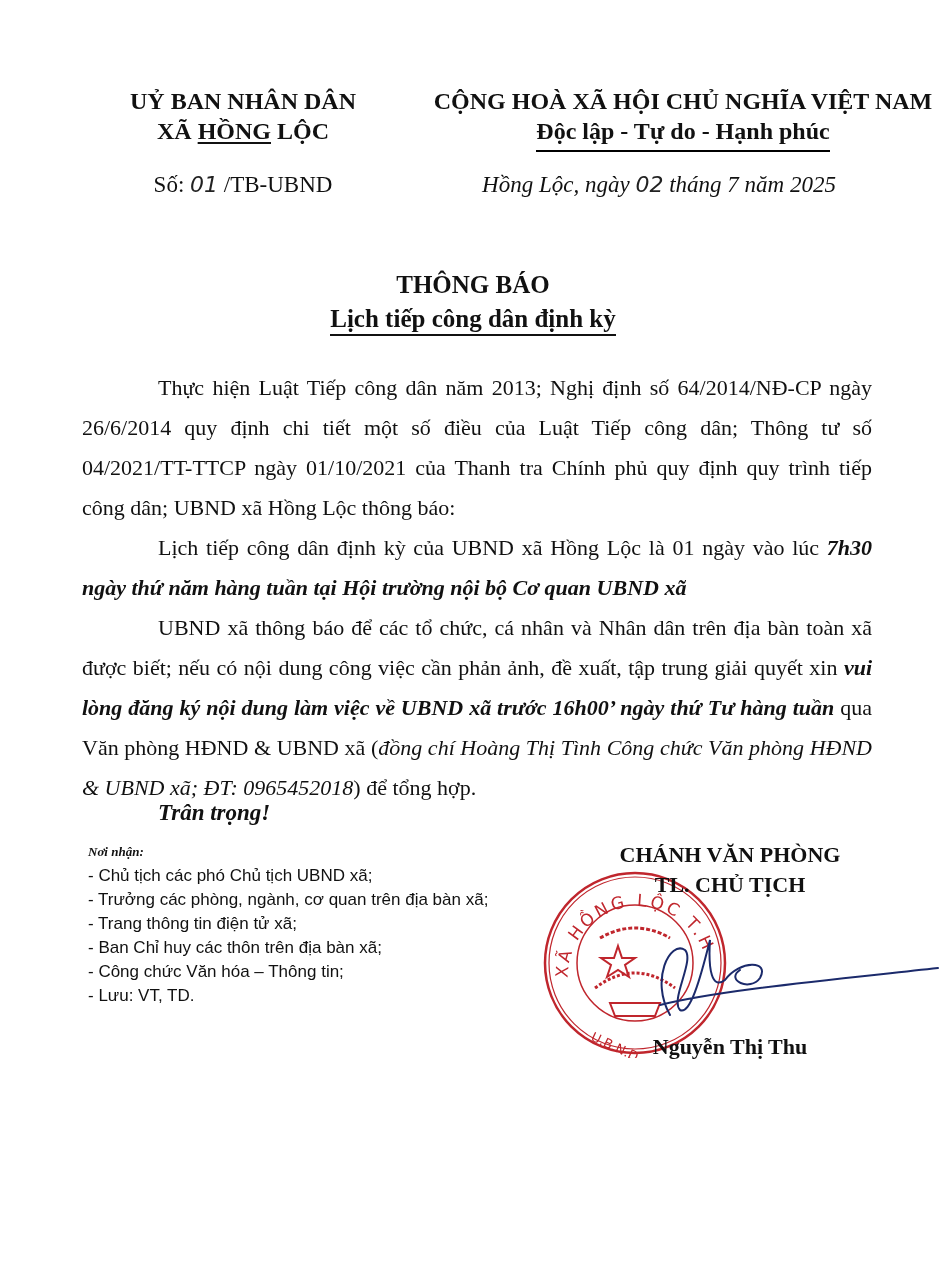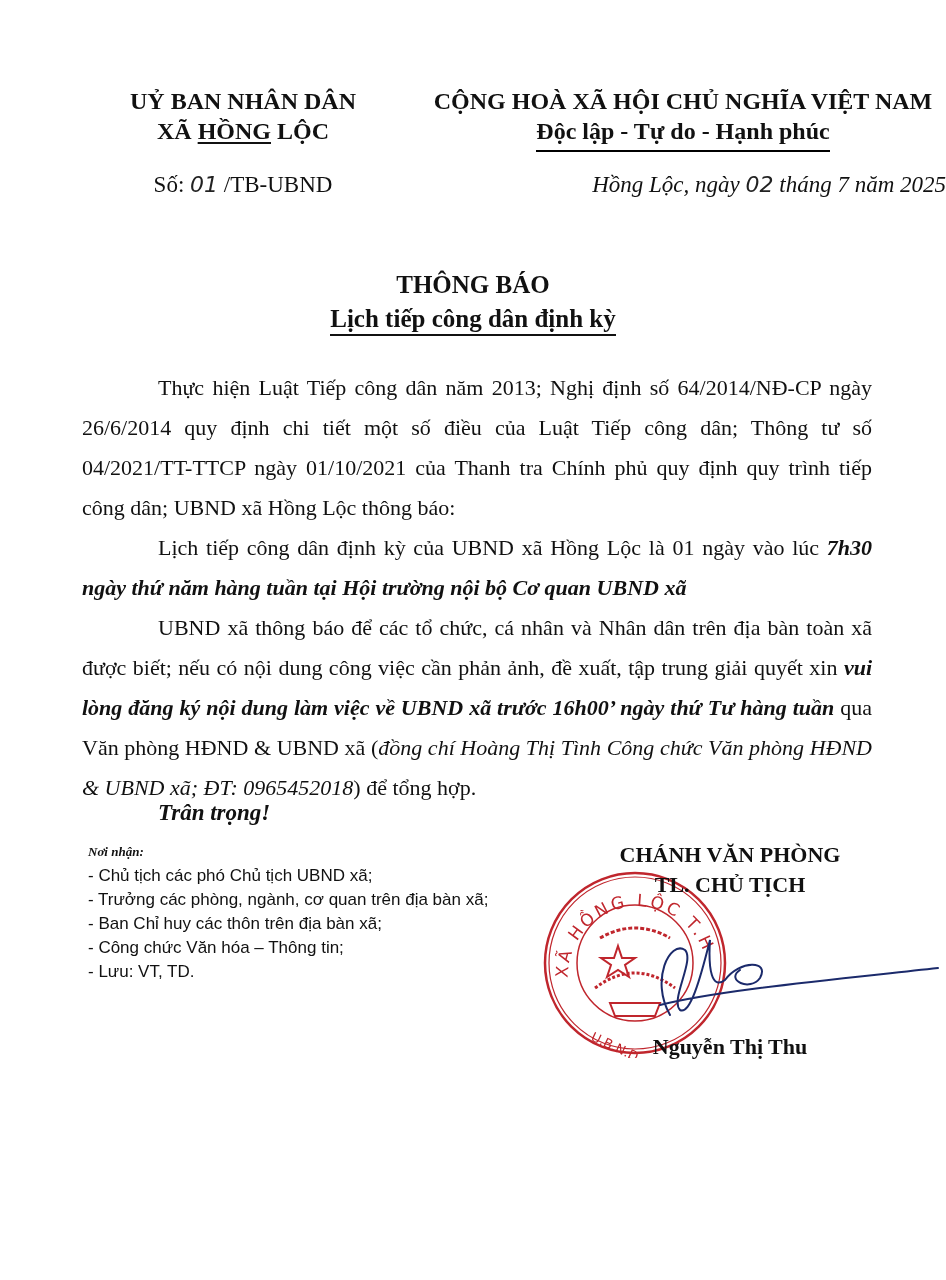--- a/index.html
+++ b/index.html
@@ -8,21 +8,21 @@
   .abs { position:absolute; }
   .bold { font-weight:bold; }
   .ital { font-style:italic; }
 
   .left-head { left:98px; top:86px; width:290px; font-size:24px; line-height:30px; font-weight:bold; text-align:center; }
   .right-head { left:420px; top:86px; width:526px; font-size:24px; line-height:30px; font-weight:bold; text-align:center; }
   .motto { display:inline-block; padding-bottom:4px; border-bottom:2px solid #000000; }
   .u { text-decoration:underline; text-underline-offset:3px; }
   .so { left:98px; top:172px; width:290px; font-size:23px; text-align:center; }
   .hand { font-family:"DejaVu Sans",sans-serif; font-style:italic; font-weight:normal; color:#222; font-size:22px; }
-  .date { left:420px; top:172px; width:526px; font-size:23px; font-style:italic; text-align:right; }
+  .date { left:396px; top:172px; width:526px; font-size:23px; font-style:italic; text-align:center; }
 
   .title { left:0; top:268px; width:946px; font-size:25px; font-weight:bold; text-align:center; line-height:34px; }
   .subtitle-u { display:inline-block; border-bottom:2px solid #111; line-height:30px; }
 
   .body { left:82px; top:368px; width:790px; font-size:22px; line-height:40px; text-align:justify; }
   .body p { margin:0; text-indent:76px; }
 
   .regards { left:158px; top:800px; font-size:23px; font-weight:bold; font-style:italic; }
 
   .recv { left:88px; top:840px; font-size:17px; line-height:24px; font-family:"Liberation Sans",sans-serif; }
@@ -63,20 +63,21 @@
   <p><span>Lịch tiếp công dân định kỳ của UBND xã Hồng Lộc là 01 ngày vào lúc </span><span class="bold ital">7h30 ngày thứ năm hàng tuần tại Hội trường nội bộ Cơ quan UBND xã</span></p>
   <p><span>UBND xã thông báo để các tổ chức, cá nhân và Nhân dân trên địa bàn toàn xã được biết; nếu có nội dung công việc cần phản ảnh, đề xuất, tập trung giải quyết xin </span><span class="bold ital">vui lòng đăng ký nội dung làm việc về UBND xã trước 16h00’ ngày thứ Tư hàng tuần</span><span> qua Văn phòng HĐND &amp; UBND xã (</span><span class="ital">đồng chí Hoàng Thị Tình Công chức Văn phòng HĐND &amp; UBND xã; ĐT: 0965452018</span><span>) để tổng hợp.</span></p>
 </div>
 
 <div class="abs regards">Trân trọng!</div>
 
 <div class="abs recv">
   <div class="lbl">Nơi nhận:</div>
   <div>- Chủ tịch các phó Chủ tịch UBND xã;</div>
   <div>- Trưởng các phòng, ngành, cơ quan trên địa bàn xã;</div>
+  <div>- Trang thông tin điện tử xã;</div>
   <div>- Ban Chỉ huy các thôn trên địa bàn xã;</div>
   <div>- Công chức Văn hóa – Thông tin;</div>
   <div>- Lưu: VT, TD.</div>
 </div>
 
 <svg class="abs stamp" viewBox="0 0 190 190">
   <defs>
     <path id="arcTop" d="M 28 110 A 70 70 0 0 1 162 80"></path>
   </defs>
   <circle cx="95" cy="95" r="90" fill="none" stroke="#c0262d" stroke-width="2.5"></circle>

